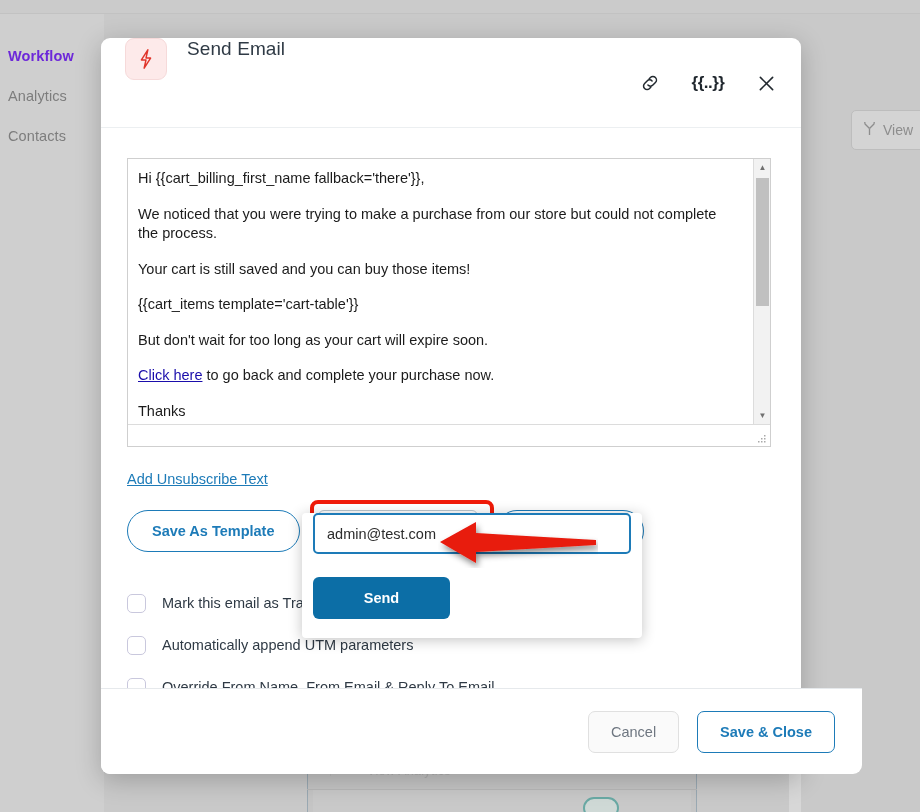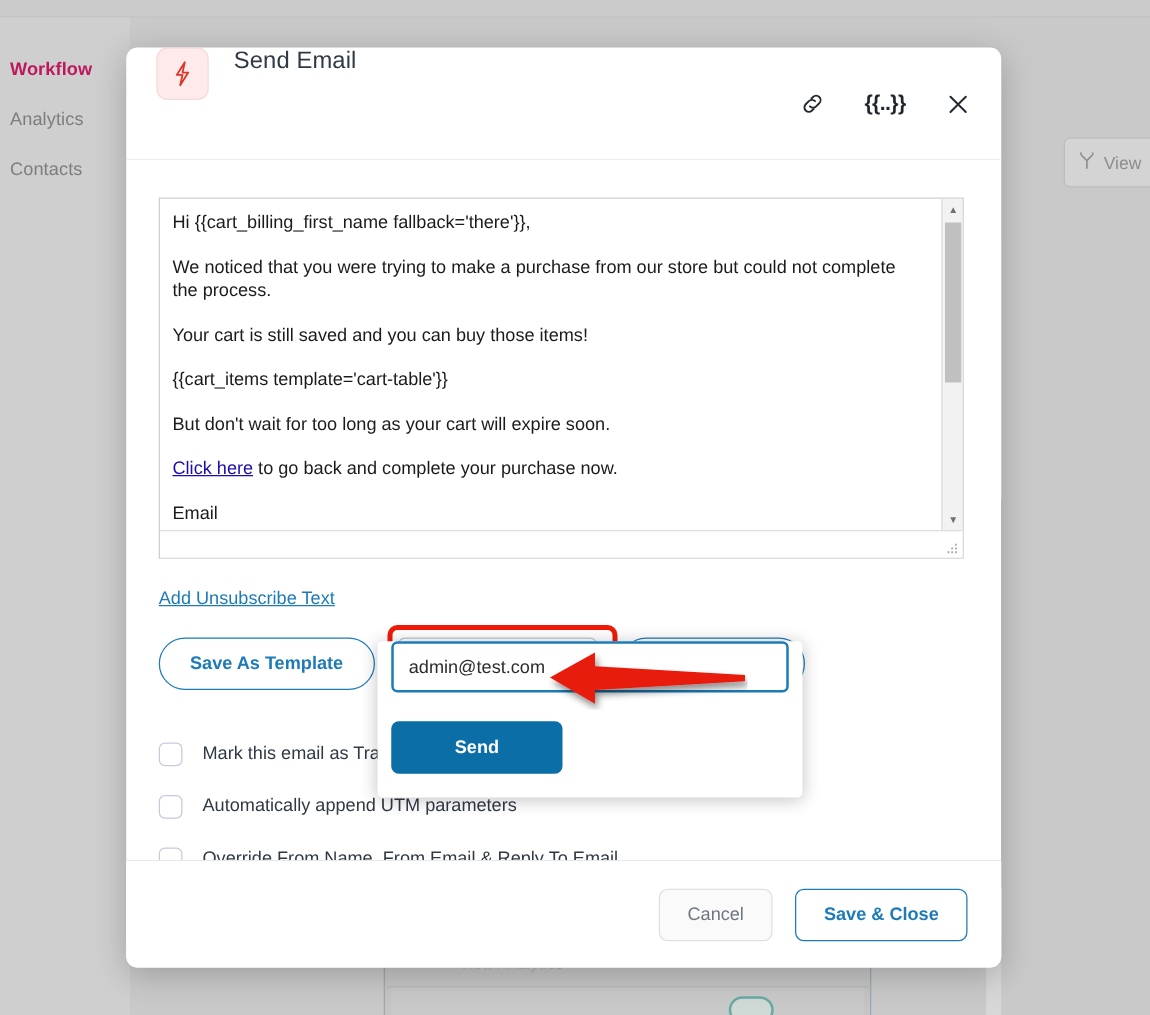--- a/index.html
+++ b/index.html
@@ -18,21 +18,21 @@
   }
   .bg-sidebar {
     position: absolute; left: 0; top: 14px; width: 104px; height: 798px;
     background: #cfcfcf;
   }
   .nav-item {
     font-size: 14.5px; color: #7d7d7d; padding-left: 8px;
     height: 40px; line-height: 40px; white-space: nowrap;
     letter-spacing: .1px;
   }
-  .nav-item.active { color: #be185d; font-weight: bold; }
+  .nav-item.active { color: #6d28d9; font-weight: bold; }
 
   .bg-view-btn {
     position: absolute; left: 851px; top: 110px; width: 76px; height: 40px;
     background: #d4d4d4; border: 1px solid #bdbdbd; border-radius: 5px;
     display: flex; align-items: center; gap: 6px; padding-left: 10px;
     color: #8d8d8d; font-size: 14px; overflow: hidden;
   }
   .bg-view-btn svg { flex: none; }
 
   .bg-card-outer {
@@ -192,21 +192,21 @@
   .pop-send {
     position: absolute; left: 11px; top: 64px; width: 137px; height: 42px;
     background: #0c6ea6; border: none; border-radius: 6px;
     color: #fff; font-size: 14.5px; font-weight: bold;
     cursor: pointer; font-family: inherit;
   }
   .arrow-svg { position: absolute; left: 438px; top: 520px; z-index: 25; }
 
   
   .modal-foot {
-    position: absolute; left: 0; bottom: 0; width: 700px; height: 86px;
+    position: absolute; left: 0; bottom: 0; width: 761px; height: 86px;
     border-top: 1px solid #e6e9ec; background: #fff;
     display: flex; align-items: center; justify-content: flex-end;
     gap: 18px; padding-right: 27px; border-radius: 0 0 9px 9px;
   }
   .fbtn { height: 42px; border-radius: 7px; font-size: 14.5px;
     cursor: pointer; font-family: inherit; padding: 0 22px;
     display: flex; align-items: center; justify-content: center; }
   .fbtn.cancel { background: #fafafa; border: 1px solid #e0e0e0; color: #6e7680; }
   .fbtn.sclose { background: #fff; border: 1px solid #1d7bb8; color: #1d7bb8; font-weight: bold; }
   .fbtn.save { background: #0c6ea6; border: 1px solid #0c6ea6; color: #fff; font-weight: bold; padding: 0 26px; }
@@ -282,21 +282,21 @@
 
     
     <div class="editor-wrap">
       <div class="editor-area">
         <p>Hi {{cart_billing_first_name fallback='there'}},</p>
         <p>We noticed that you were trying to make a purchase from our store but could not complete the process.</p>
         <p>Your cart is still saved and you can buy those items!</p>
         <p>{{cart_items template='cart-table'}}</p>
         <p>But don't wait for too long as your cart will expire soon.</p>
         <p><a class="inline-link" href="#">Click here</a><span> to go back and complete your purchase now.</span></p>
-        <p class="last">Email</p>
+        <p class="last">Thanks</p>
 
         <div class="ed-scroll">
           <div class="ed-arrow up">▲</div>
           <div class="ed-thumb"></div>
           <div class="ed-arrow down">▼</div>
         </div>
       </div>
       <div class="editor-foot">
         <svg class="resize-grip" viewBox="0 0 10 10">
           <g fill="#a9a9a9">

